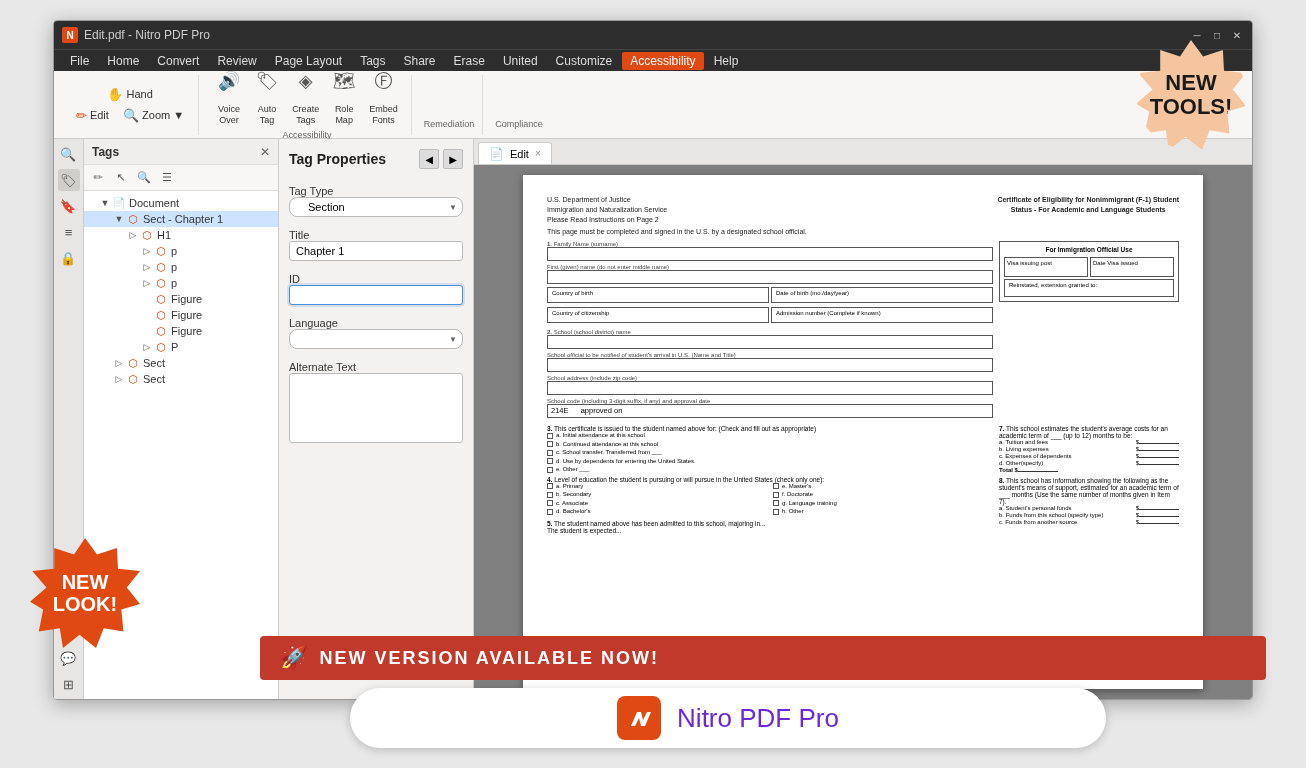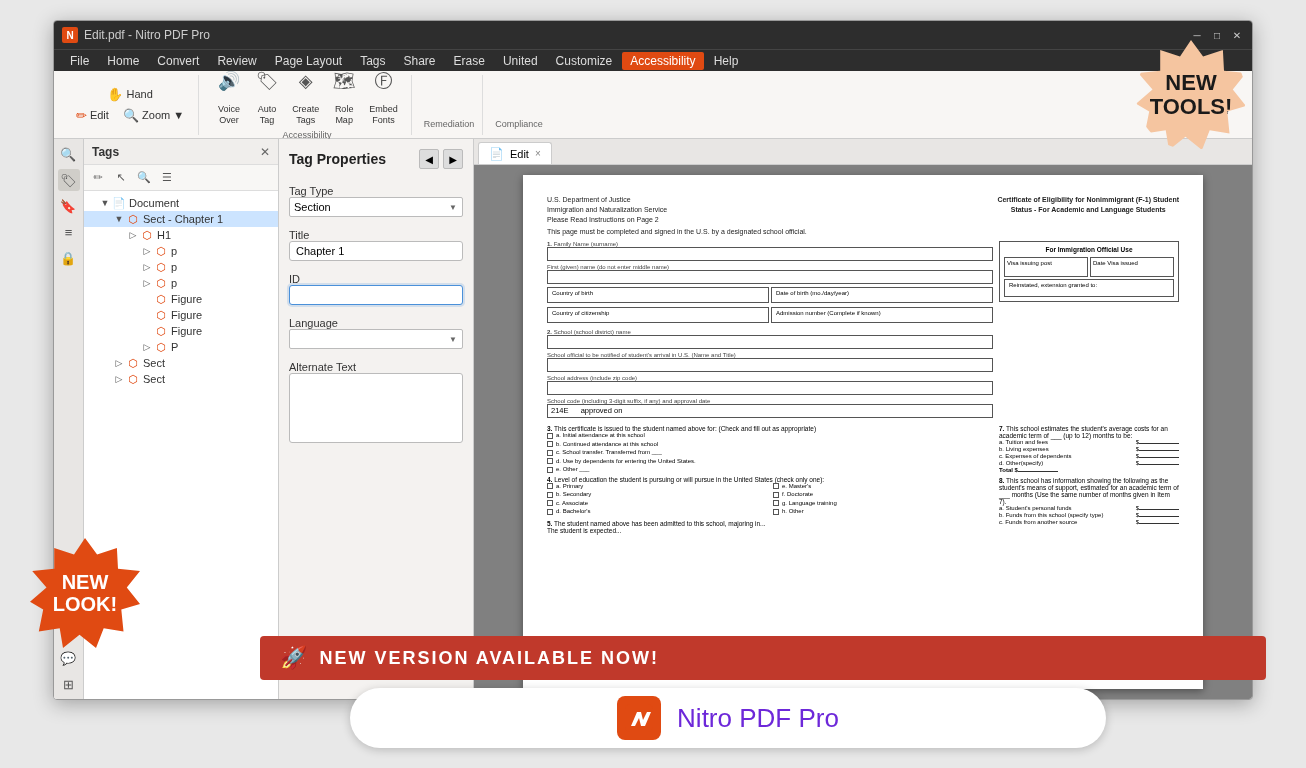--- a/index.html
+++ b/index.html
@@ -333,23 +333,23 @@
     .prop-input {
       width: 100%;
       padding: 3px 6px;
       border: 1px solid #bbb;
       border-radius: 3px;
       font-size: 11px;
       background: white;
     }
     .prop-select {
       width: 100%;
-      padding: 3px 4px;
+      padding: 3px 18px;
       border: 1px solid #bbb;
-      border-radius: 2px;
+      border-radius: 8px;
       font-size: 11px;
       background: white;
       appearance: none;
     }
     .select-wrapper {
       position: relative;
     }
     .select-wrapper::after {
       content: '▼';
       position: absolute;

